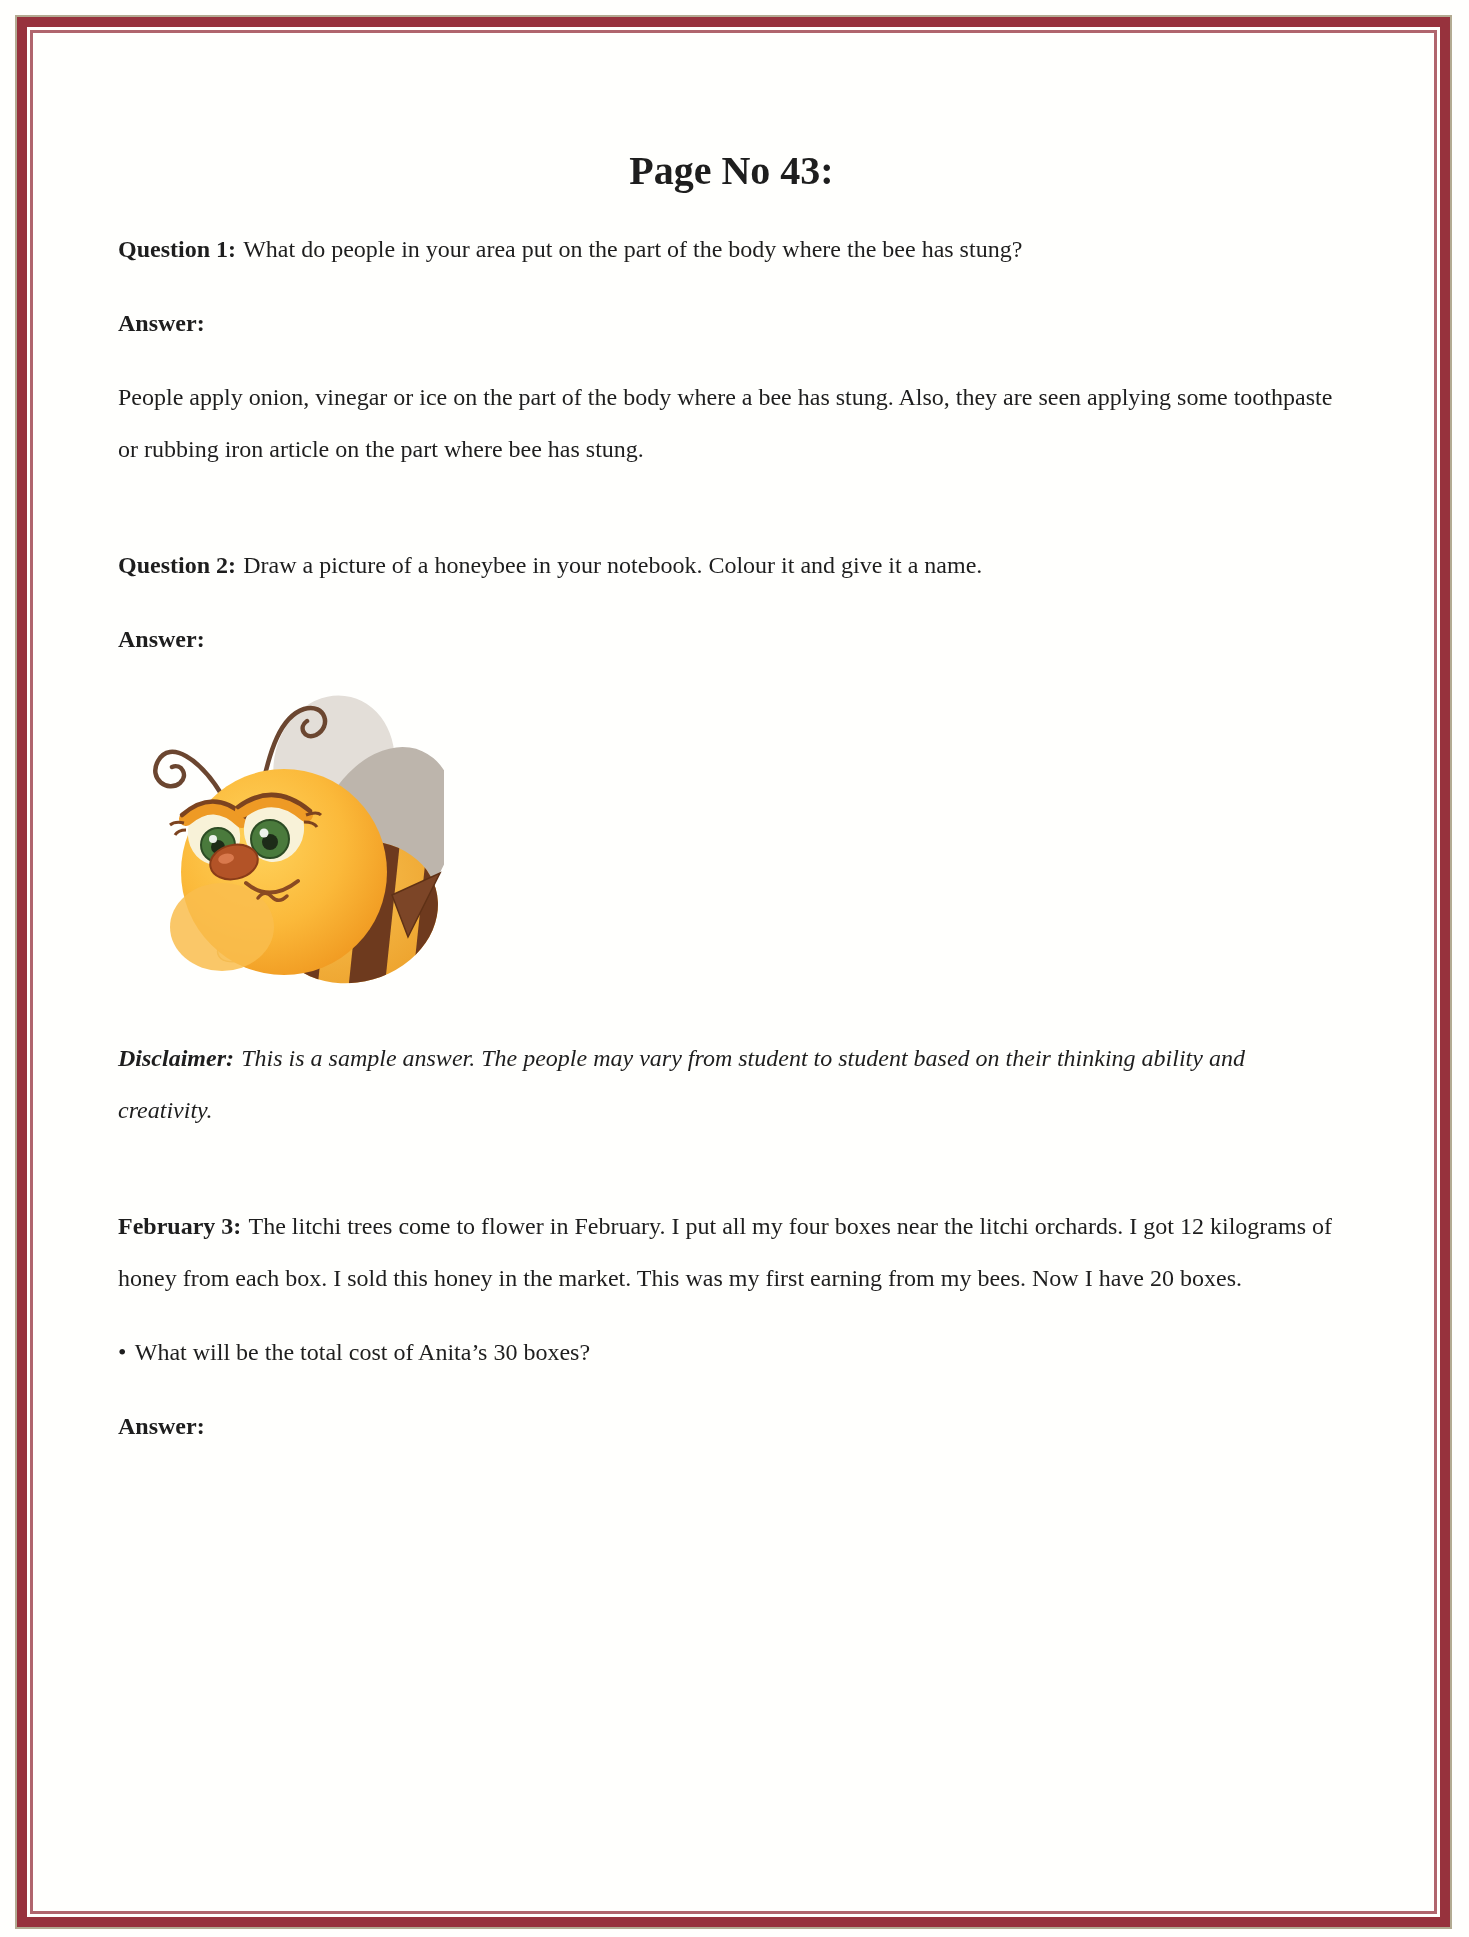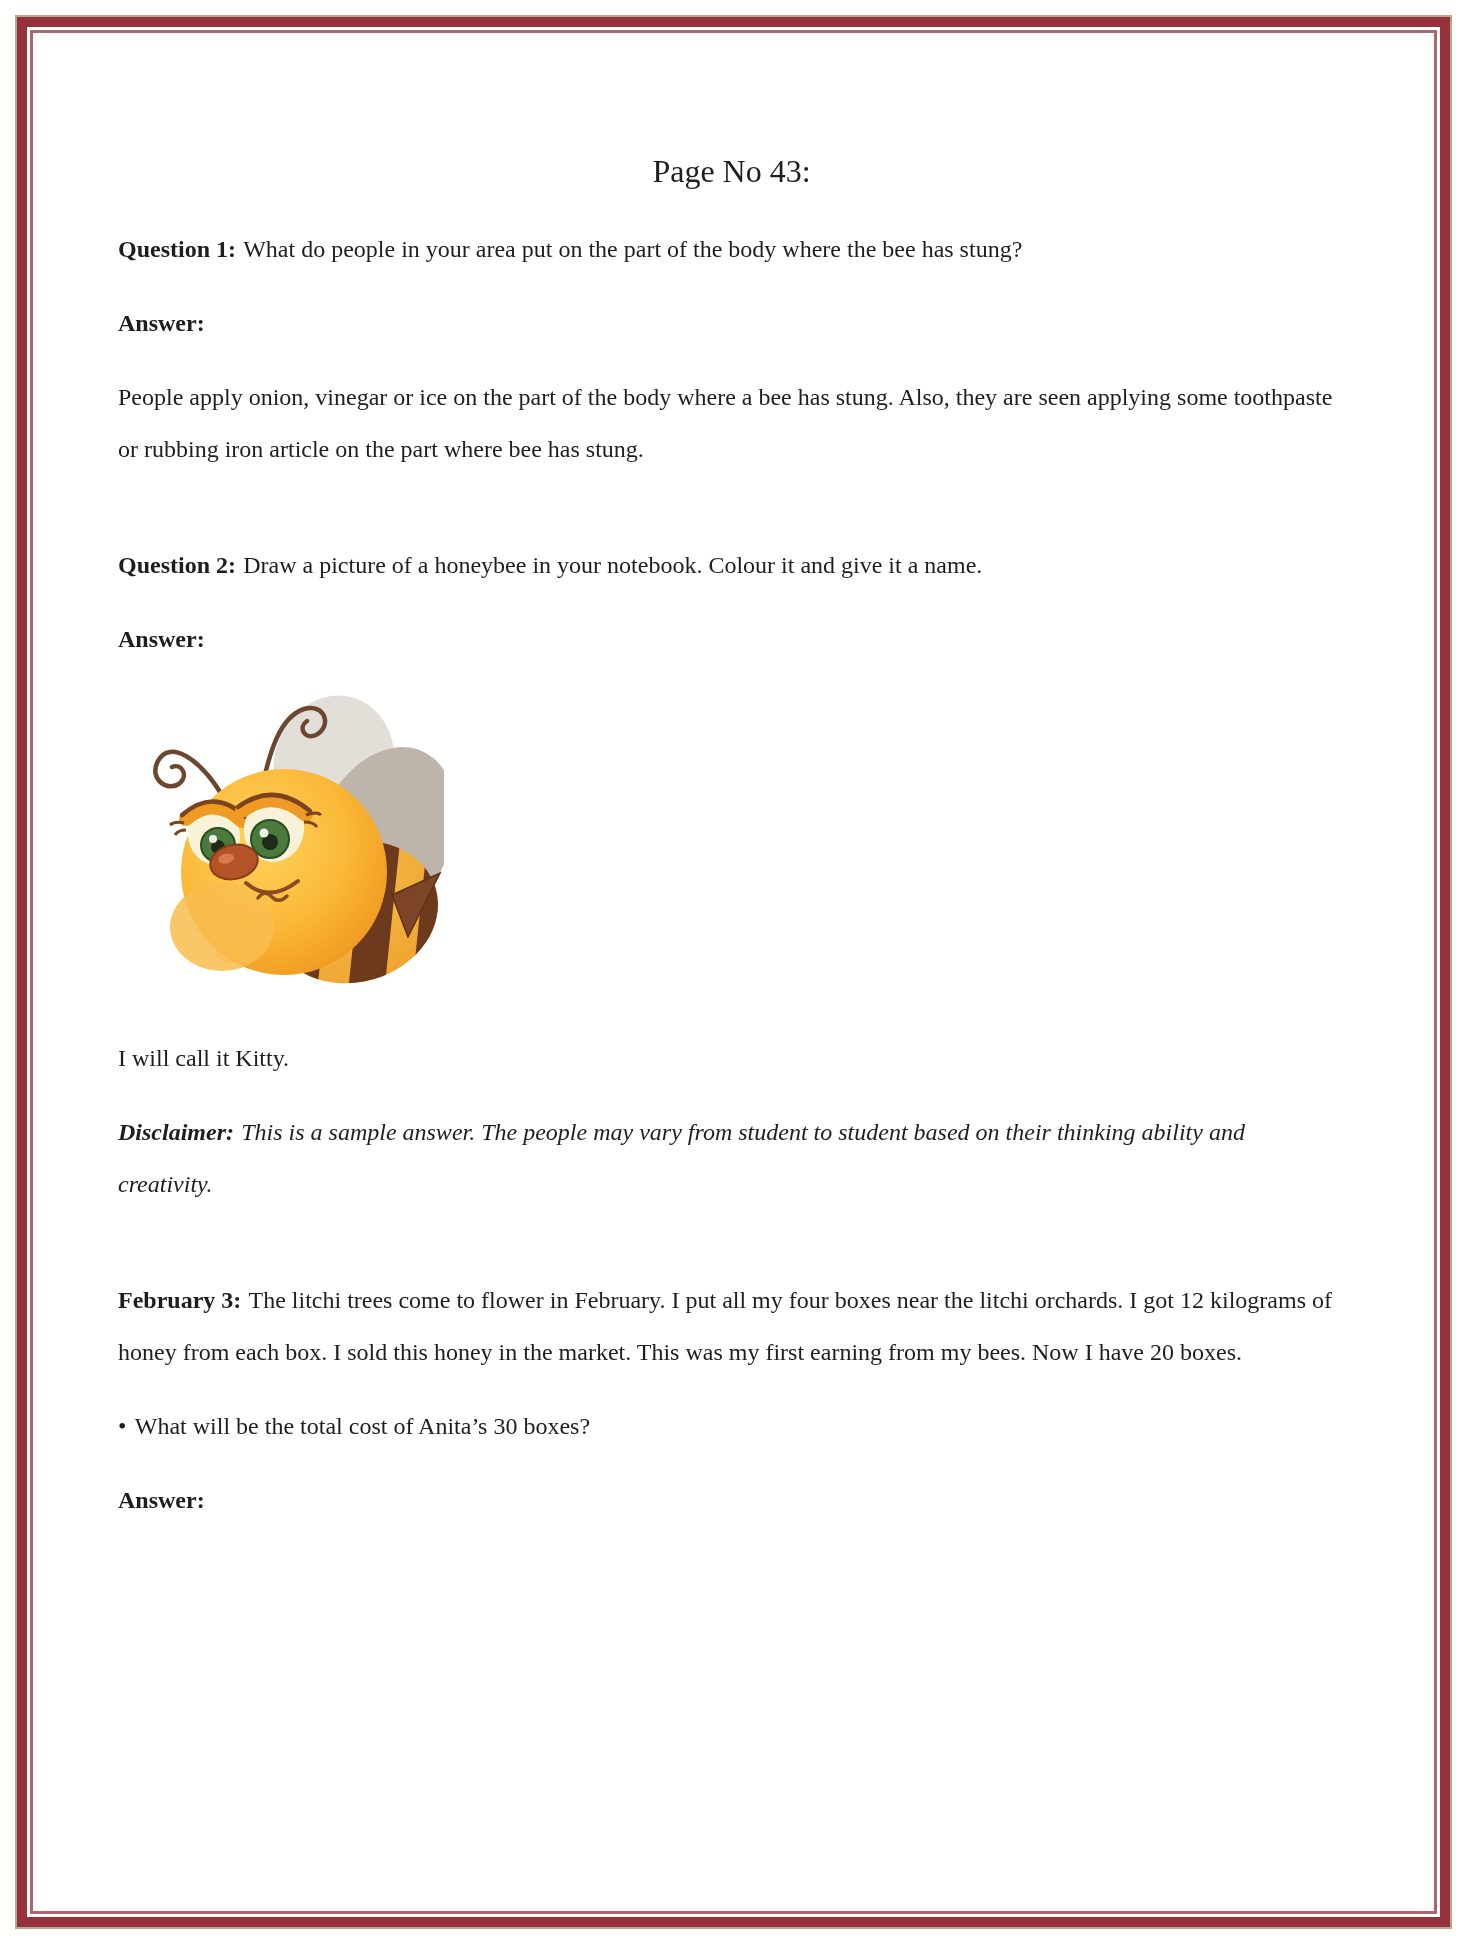--- a/index.html
+++ b/index.html
@@ -22,23 +22,23 @@
     border: 3px solid #b0656d;
   }
   .content {
     position: absolute;
     top: 33px; left: 33px; right: 35px; bottom: 33px;
     padding: 112px 89px 0 85px;
     overflow: hidden;
     box-sizing: border-box;
   }
   .page-title {
-    font-size: 32px;
+    font-size: 40px;
     line-height: 52px;
-    font-weight: normal;
+    font-weight: bold;
     text-align: center;
     margin: 0 0 26px 0;
   }
   p.para {
     font-size: 24px;
     line-height: 52px;
     margin: 0 0 22px 0;
   }
   .lbl { font-weight: bold; margin-right: 0.30em; }
   .mt-gap { margin-top: 64px !important; }
@@ -142,21 +142,20 @@
         <ellipse cx="93" cy="170" rx="8" ry="5" fill="#d9794d"></ellipse>
       </g>
 
       <g fill="none" stroke="#8a4a22" stroke-linecap="round">
         <path d="M 112 196 Q 136 216 164 194" stroke-width="4"></path>
         <path d="M 124 211 q 7 -9 14 -1 q 7 7 15 -1" stroke-width="3.5"></path>
       </g>
     </svg>
   </figure>
 
-  <p class="para">I will call it Kitty.</p>
 
   <p class="para disclaimer"><span class="lbl">Disclaimer:</span><em>This is a sample answer. The people may vary from student to student based on their thinking ability and creativity.</em></p>
 
   <p class="para mt-gap"><span class="lbl">February 3:</span><span>The litchi trees come to flower in February. I put all my four boxes near the litchi orchards. I got 12 kilograms of honey from each box. I sold this honey in the market. This was my first earning from my bees. Now I have 20 boxes.</span></p>
 
   <p class="para"><span class="bullet-glyph">•</span><span>What will be the total cost of Anita’s 30 boxes?</span></p>
 
   <p class="para"><span class="lbl">Answer:</span></p>
 
 </main>

